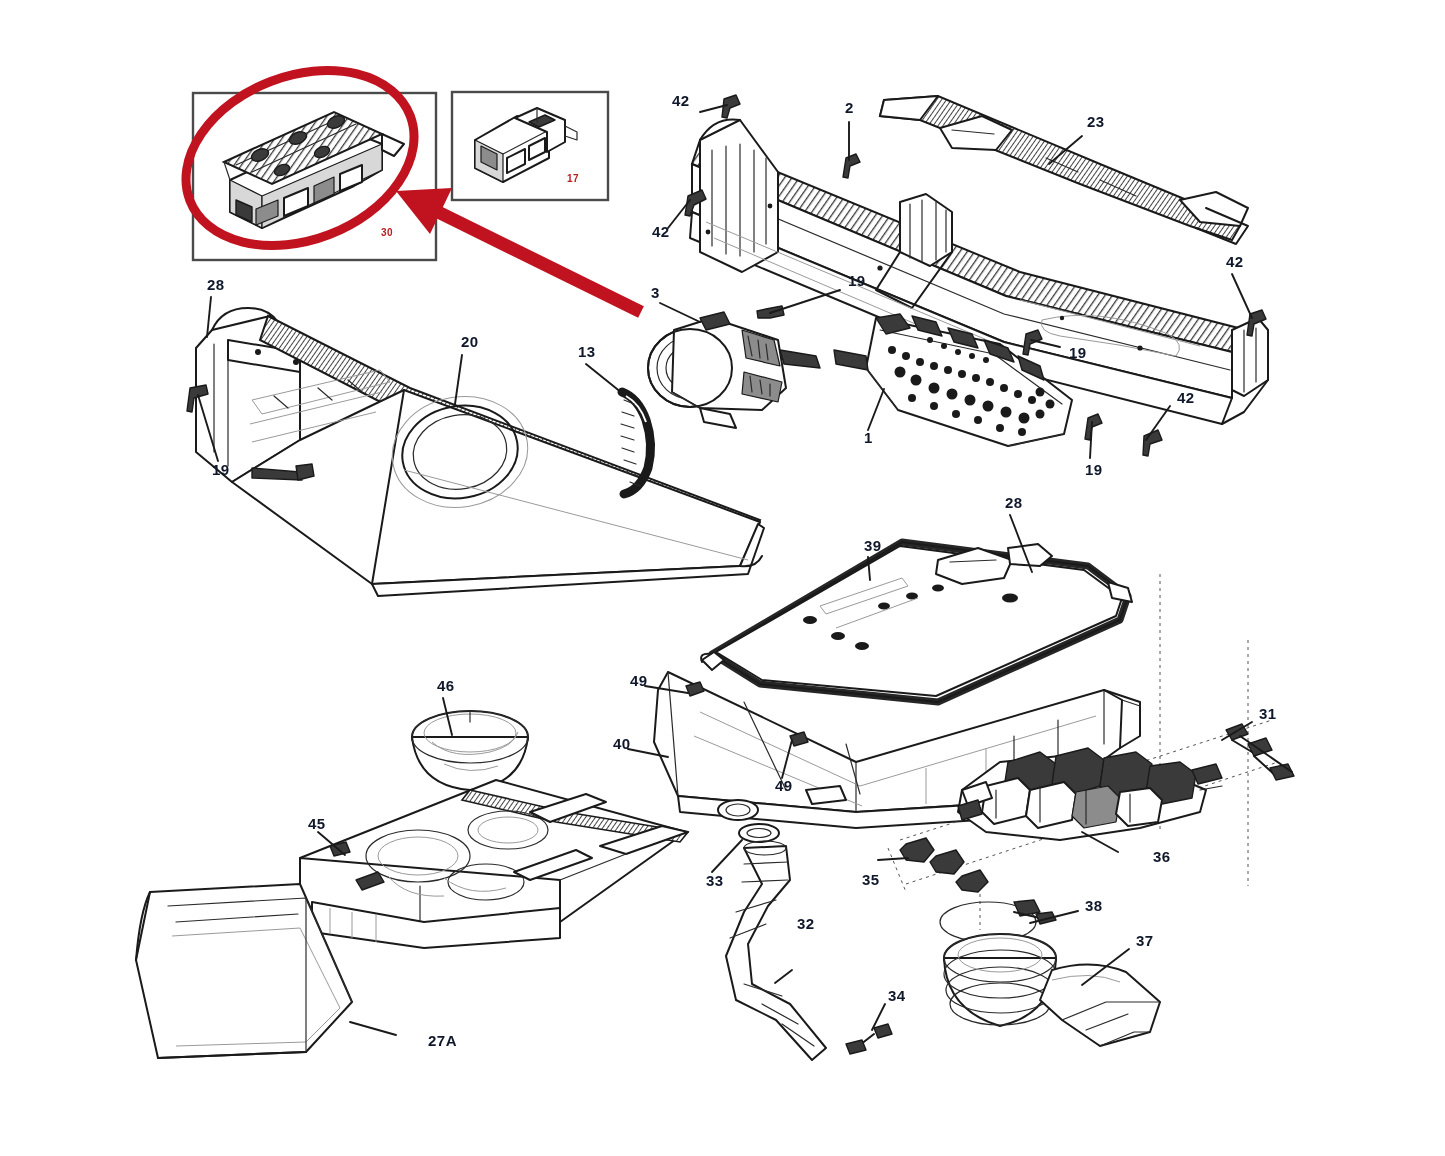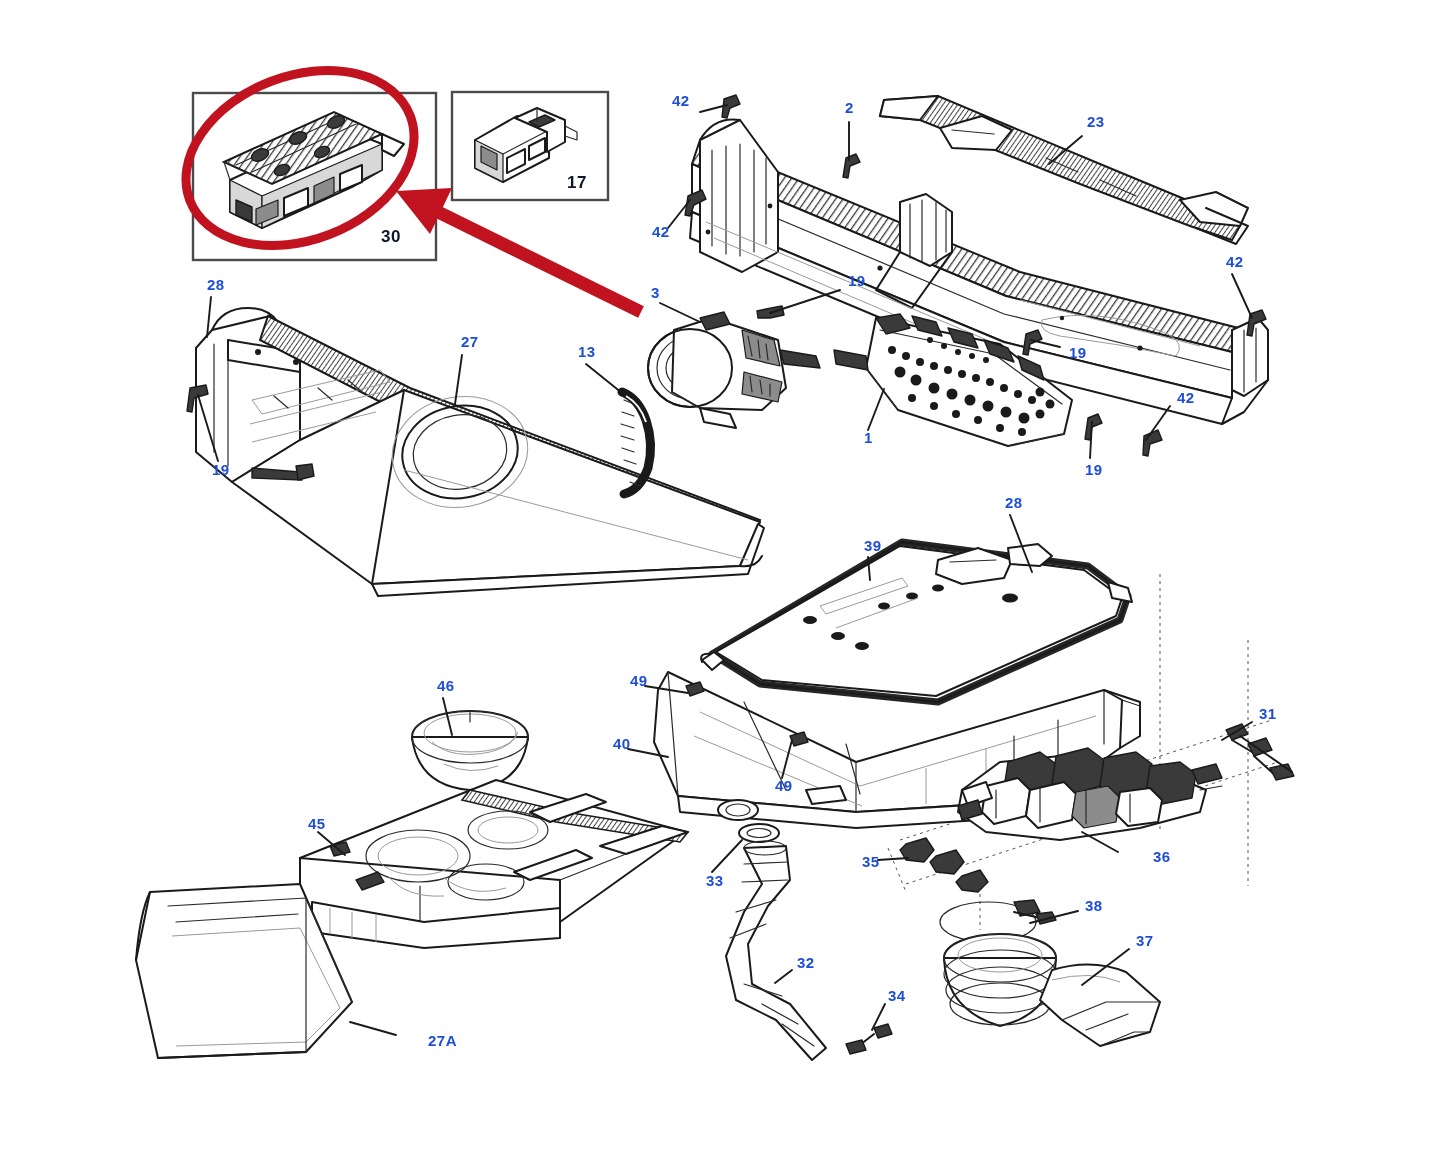--- a/index.html
+++ b/index.html
@@ -10,32 +10,32 @@
     position:relative;overflow:hidden;
     -webkit-font-smoothing:antialiased;
   }
   #stage{position:absolute;left:0;top:0;width:1445px;height:1156px;}
   #stage svg{position:absolute;left:0;top:0;}
   .callout-label{
     position:absolute;
     font-family:"Liberation Sans",sans-serif;
     font-weight:700;
     font-size:15px;
-    color:#1d4ed8;
+    color:#0f172a;
     letter-spacing:0.5px;
     white-space:nowrap;
     line-height:1;
     user-select:none;
   }
   .inset-num{
     position:absolute;
     font-family:"Liberation Sans",sans-serif;
     font-weight:700;
-    font-size:17px;
-    color:#0f172a;
+    font-size:10px;
+    color:#b91c1c;
     letter-spacing:.5px;
   }
 </style>
 </head>
 <body>
 
 <div id="stage">
 
 <svg width="1445" height="1156" viewBox="0 0 1445 1156" xmlns="http://www.w3.org/2000/svg">
   <defs>
@@ -533,31 +533,31 @@
     <div class="callout-label" style="left: 1087px; top: 114px;">23</div>
     <div class="callout-label" style="left: 1226px; top: 254px;">42</div>
     <div class="callout-label" style="left: 848px; top: 273px;">19</div>
     <div class="callout-label" style="left: 1069px; top: 345px;">19</div>
     <div class="callout-label" style="left: 651px; top: 285px;">3</div>
     <div class="callout-label" style="left: 864px; top: 430px;">1</div>
     <div class="callout-label" style="left: 1085px; top: 462px;">19</div>
     <div class="callout-label" style="left: 1177px; top: 390px;">42</div>
     <div class="callout-label" style="left: 207px; top: 277px;">28</div>
     <div class="callout-label" style="left: 212px; top: 462px;">19</div>
-    <div class="callout-label" style="left: 461px; top: 334px;">27</div>
+    <div class="callout-label" style="left: 461px; top: 334px;">20</div>
     <div class="callout-label" style="left: 578px; top: 344px; text-align: right;">13</div>
     <div class="callout-label" style="left: 864px; top: 538px;">39</div>
     <div class="callout-label" style="left: 1005px; top: 495px;">28</div>
     <div class="callout-label" style="left: 630px; top: 673px;">49</div>
     <div class="callout-label" style="left: 613px; top: 736px; text-align: right;">40</div>
     <div class="callout-label" style="left: 775px; top: 778px;">49</div>
     <div class="callout-label" style="left: 437px; top: 678px;">46</div>
     <div class="callout-label" style="left: 308px; top: 816px;">45</div>
     <div class="callout-label" style="left: 400px; top: 1033px; margin-left: 28px;">27A</div>
     <div class="callout-label" style="left: 706px; top: 873px;">33</div>
-    <div class="callout-label" style="left: 797px; top: 955px; text-align: center;">32</div>
+    <div class="callout-label" style="left: 797px; top: 916px; text-align: center;">32</div>
     <div class="callout-label" style="left: 888px; top: 988px;">34</div>
     <div class="callout-label" style="left: 1259px; top: 706px;">31</div>
     <div class="callout-label" style="left: 1125px; top: 849px; margin-left: 28px;">36</div>
-    <div class="callout-label" style="left: 862px; top: 854px;">35</div>
+    <div class="callout-label" style="left: 862px; top: 872px;">35</div>
     <div class="callout-label" style="left: 1085px; top: 898px;">38</div>
     <div class="callout-label" style="left: 1136px; top: 933px;">37</div>
   </div>
 
 </body></html>

